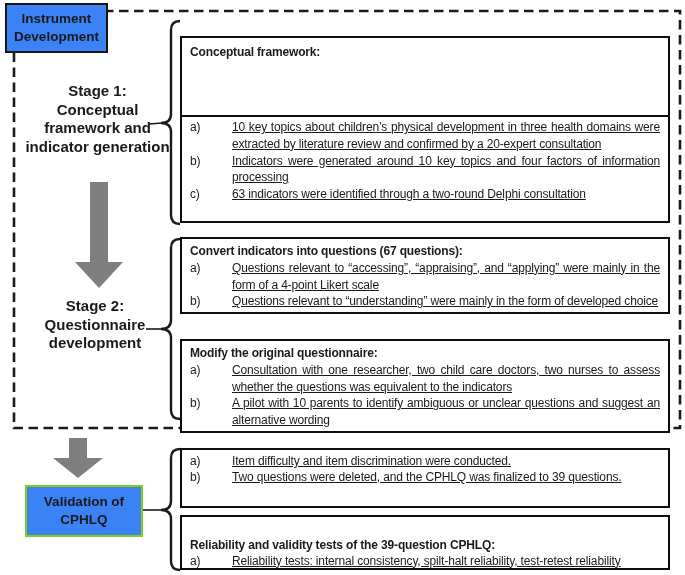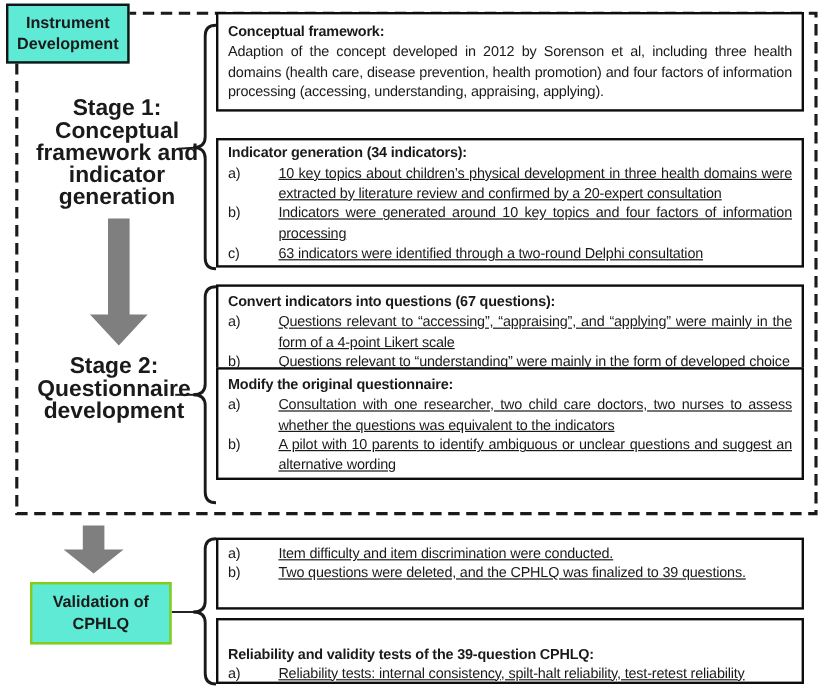--- a/index.html
+++ b/index.html
@@ -2,41 +2,41 @@
 <html><head>
 <meta charset="utf-8">
 <style>
   html,body{margin:0;padding:0;background:#fff;}
   .diagram{
     position:relative;width:685px;height:575px;background:#fff;
     font-family:"Liberation Sans",sans-serif;color:#1a1a1a;overflow:hidden;
   }
   .scaffold{position:absolute;left:0;top:0;z-index:1;}
   .labelbox{
-    position:absolute;z-index:3;background:#5eead4;box-sizing:border-box;
+    position:absolute;z-index:3;background:#3b82f6;box-sizing:border-box;
     display:flex;align-items:center;justify-content:center;text-align:center;
     font-weight:bold;font-size:13.5px;line-height:18px;white-space:pre-line;
   }
   .titlebox{left:5px;top:3px;width:103px;height:50px;border:2.4px solid #151515;}
   .validationbox{left:25px;top:485px;width:118px;height:52px;border:2px solid #84cc16;}
   .stagelabel{
     position:absolute;z-index:2;text-align:center;font-weight:bold;
-    font-size:19px;line-height:18.5px;white-space:pre-line;
+    font-size:15px;line-height:18.5px;white-space:pre-line;
   }
   .stage1{left:15px;top:82px;width:165px;}
   .stage2{left:15px;top:297px;width:160px;}
   .panel{
     position:absolute;left:180px;width:490px;z-index:2;background:#fff;
     border:2.8px solid #0d0d0d;box-sizing:border-box;overflow:hidden;
     padding:4px 8px 0 8px;font-size:12px;line-height:16.8px;letter-spacing:-0.15px;
   }
-  .panel-1{top:10px;height:83px;padding-top:6px;}
+  .panel-1{top:36px;height:83px;padding-top:6px;}
   .panel-2{top:115px;height:108px;padding-top:2px;}
   .panel-3{top:237px;height:77px;}
-  .panel-4{top:306px;height:94px;}
+  .panel-4{top:339px;height:94px;}
   .panel-5{top:448px;height:60px;line-height:15.8px;}
   .panel-6{top:515px;height:55px;line-height:15.6px;padding-top:21px;}
   .hd{font-weight:bold;}
   .body-text{text-align:justify;}
   .li{display:flex;}
   .li .mk{flex:0 0 42px;}
   .li .tx{flex:1;text-align:justify;text-decoration:underline;}
 </style>
 </head>
 <body>
@@ -69,25 +69,23 @@
 
   <div class="stagelabel stage2">Stage 2:
 Questionnaire
 development</div>
 
   <div class="labelbox validationbox">Validation of
 CPHLQ</div>
 
   <div class="panel panel-1">
     <div class="hd">Conceptual framework:</div>
-    <div class="body-text">Adaption of the concept developed in 2012 by Sorenson et al, including three health domains (health care, disease prevention, health promotion) and four factors of information processing (accessing, understanding, appraising, applying).</div>
   </div>
 
   <div class="panel panel-2">
-    <div class="hd">Indicator generation (34 indicators):</div>
     <div class="li">
       <span class="mk">a)</span>
       <span class="tx">10 key topics about children’s physical development in three health domains were extracted by literature review and confirmed by a 20-expert consultation</span>
     </div>
     <div class="li">
       <span class="mk">b)</span>
       <span class="tx">Indicators were generated around 10 key topics and four factors of information processing</span>
     </div>
     <div class="li">
       <span class="mk">c)</span>

